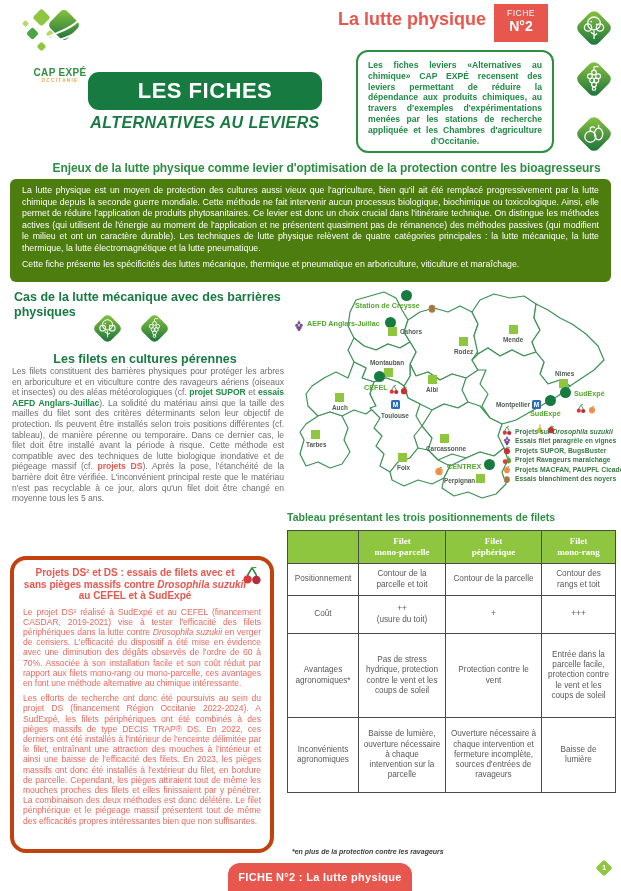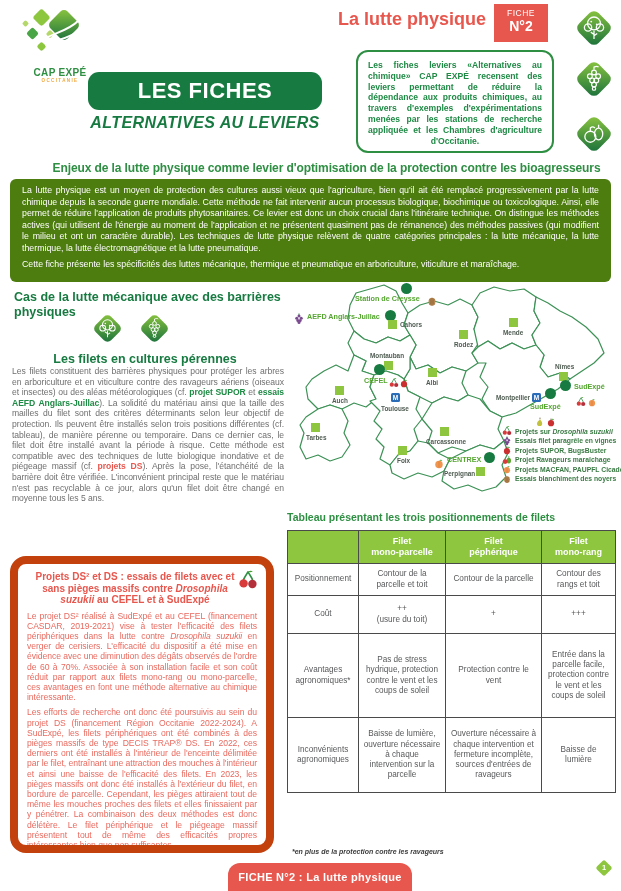--- a/index.html
+++ b/index.html
@@ -25,21 +25,21 @@
   .green-box{background:#4d7c0f;border-radius:6px;box-sizing:border-box;padding:6px 12px;
              color:#fff;font-size:8.8px;line-height:11.6px;text-align:justify;overflow:hidden;}
   .green-box p{margin:0 0 4px 0;}
   
   .left-h{font-size:12.5px;font-weight:bold;color:#177b41;line-height:15px;}
   .left-sub{font-size:12.5px;font-weight:bold;color:#177b41;text-align:center;}
   .body-text{font-size:8.6px;color:#6f6f6f;line-height:10.6px;text-align:justify;letter-spacing:-.05px;}
   .seg-green{color:#1f8a45;font-weight:bold;}
   .seg-red{color:#e8574e;font-weight:bold;}
   .seg-i{font-style:italic;}
-  .project-box{border:8px solid #c2410c;border-radius:16px;background:#fff;box-sizing:border-box;
+  .project-box{border:4px solid #c2410c;border-radius:16px;background:#fff;box-sizing:border-box;
                padding:7px 9px;overflow:hidden;}
   .project-title{font-size:10px;font-weight:bold;color:#e8574e;text-align:center;line-height:11.5px;margin:0 14px 0 0;}
   .project-para{font-size:8.6px;color:#e96a5f;line-height:10.2px;text-align:justify;margin:5px 0 0 0;letter-spacing:-.05px;}
   
   .dept{fill:#ffffff;stroke:#3c9155;stroke-width:1.2;stroke-linejoin:round;}
   .sq{width:9px;height:9px;background:#8fc640;}
   .dot{width:11px;height:11px;border-radius:50%;background:#177b41;}
   .metro{width:9px;height:9px;background:#2b6cb8;border-radius:1.5px;color:#fff;font-size:6.5px;
          font-weight:bold;text-align:center;line-height:9px;}
   .mlab{font-size:6.4px;font-weight:bold;color:#4f5b52;white-space:nowrap;}
@@ -47,21 +47,21 @@
   .ic{width:10px;height:10px;display:inline-block;vertical-align:middle;}
   .ic-lg{width:12px;height:12px;}
   .legend{display:flex;flex-direction:column;gap:1.6px;}
   .leg-row{display:flex;align-items:center;gap:3px;height:8px;}
   .leg-row span{font-size:6.8px;font-weight:bold;color:#3a7a44;white-space:nowrap;}
   
   .table-h{font-size:10.5px;font-weight:bold;color:#2e8f43;}
   table.nets{border-collapse:collapse;table-layout:fixed;width:328px;}
   table.nets th,table.nets td{border:1px solid #4a4a4a;vertical-align:middle;text-align:center;
       font-size:8.2px;color:#58595b;line-height:10.2px;padding:2px 4px;white-space:pre-line;overflow:hidden;}
-  table.nets th{background:#8fc640;color:#fff;font-weight:bold;font-size:9px;line-height:11px;}
+  table.nets th{background:#8fc640;color:#fff;font-weight:bold;font-size:9px;line-height:11px;font-family:Liberation Serif, serif;}
   .footnote{font-size:7px;font-style:italic;font-weight:bold;color:#3d3d3d;}
   
   .footer-banner{background:#e8574e;border-radius:12px 12px 0 0;color:#fff;font-size:11px;font-weight:bold;
                  text-align:center;line-height:28px;letter-spacing:.3px;}
   .page-dia{width:12px;height:12px;background:#8fc640;transform:rotate(45deg);border-radius:2px;}
   .page-dia span{display:block;transform:rotate(-45deg);color:#fff;font-size:7.5px;font-weight:bold;
                  text-align:center;line-height:12px;}
 </style>
 </head>
 <body>
@@ -208,21 +208,21 @@
 
   <div class="abs project-box" style="left:10px;top:556px;width:264px;height:297px;">
     <div class="abs" style="right:8px;top:6px;"><svg width="20" height="20" viewBox="0 0 10 10">
           <use href="#ic-cherry"></use>
         </svg></div>
     <p class="project-title"><span>Projets DS² et DS : essais de filets avec et sans pièges massifs contre </span><span class="seg-i">Drosophila suzukii</span><span> au CEFEL et à SudExpé</span></p>
     <p class="project-para"><span>Le projet DS² réalisé à SudExpé et au CEFEL (financement CASDAR, 2019-2021) vise à tester l'efficacité des filets périphériques dans la lutte contre </span><span class="seg-i">Drosophila suzukii</span><span> en verger de cerisiers. L'efficacité du dispositif a été mise en évidence avec une diminution des dégâts observés de l'ordre de 60 à 70%. Associée à son installation facile et son coût réduit par rapport aux filets mono-rang ou mono-parcelle, ces avantages en font une méthode alternative au chimique intéressante.</span></p>
     <p class="project-para">Les efforts de recherche ont donc été poursuivis au sein du projet DS (financement Région Occitanie 2022-2024). A SudExpé, les filets périphériques ont été combinés à des pièges massifs de type DECIS TRAP® DS. En 2022, ces derniers ont été installés à l'intérieur de l'enceinte délimitée par le filet, entraînant une attraction des mouches à l'intérieur et ainsi une baisse de l'efficacité des filets. En 2023, les pièges massifs ont donc été installés à l'extérieur du filet, en bordure de parcelle. Cependant, les pièges attiraient tout de même les mouches proches des filets et elles finissaient par y pénétrer. La combinaison des deux méthodes est donc délétère. Le filet périphérique et le piégeage massif présentent tout de même des efficacités propres intéressantes bien que non suffisantes.</p>
   </div>
 
-  <div class="abs" style="left:292px;top:283px;width:326px;height:235px;">
+  <div class="abs" style="left:292px;top:290px;width:326px;height:235px;">
     <svg width="326" height="235" viewBox="0 0 326 235">
       <path class="dept" d="M58,22 L64,10 L78,6 L92,2 L104,8 L110,20 L116,30 L112,42 L118,52 L108,58 L96,54 L84,60 L72,56 L62,48 L56,36 Z"></path>
       <path class="dept" d="M116,30 L128,22 L142,18 L156,22 L168,16 L180,22 L186,34 L182,46 L188,58 L180,70 L186,80 L174,88 L160,84 L148,90 L136,82 L124,86 L118,74 L124,62 L118,52 L112,42 Z"></path>
       <path class="dept" d="M180,22 L188,10 L202,4 L218,8 L232,6 L244,14 L242,28 L248,40 L240,52 L244,62 L232,66 L220,60 L208,66 L196,58 L186,64 L182,46 L186,34 Z"></path>
       <path class="dept" d="M244,14 L256,20 L268,28 L280,34 L294,44 L306,56 L312,70 L302,80 L290,88 L278,96 L268,90 L256,94 L248,84 L252,72 L244,62 L240,52 L248,40 L242,28 Z"></path>
       <path class="dept" d="M196,58 L208,66 L220,60 L232,66 L244,62 L252,72 L248,84 L256,94 L268,90 L278,96 L266,106 L252,114 L238,122 L224,130 L210,134 L198,128 L190,116 L196,104 L188,94 L194,80 L186,80 L180,70 L186,64 Z"></path>
       <path class="dept" d="M118,74 L124,86 L136,82 L148,90 L160,84 L174,88 L170,100 L176,112 L166,118 L152,114 L140,120 L128,114 L116,108 L112,96 L118,86 Z"></path>
       <path class="dept" d="M62,48 L56,60 L62,72 L74,78 L70,88 L82,92 L94,88 L106,92 L112,96 L118,86 L118,74 L124,62 L118,52 L108,58 L96,54 L84,60 L72,56 Z"></path>
       <path class="dept" d="M20,96 L32,88 L44,82 L56,88 L62,72 L74,78 L70,88 L82,92 L78,104 L84,116 L74,124 L62,120 L50,126 L38,122 L26,126 L16,116 L14,104 Z"></path>
       <path class="dept" d="M14,134 L26,126 L38,122 L50,126 L56,138 L52,150 L58,162 L50,174 L38,178 L26,172 L14,176 L8,164 L12,150 L8,142 Z"></path>

